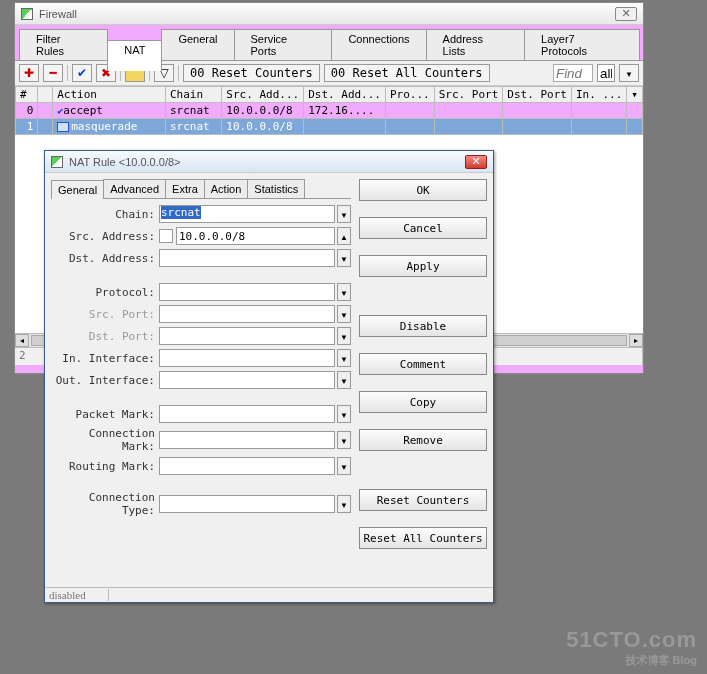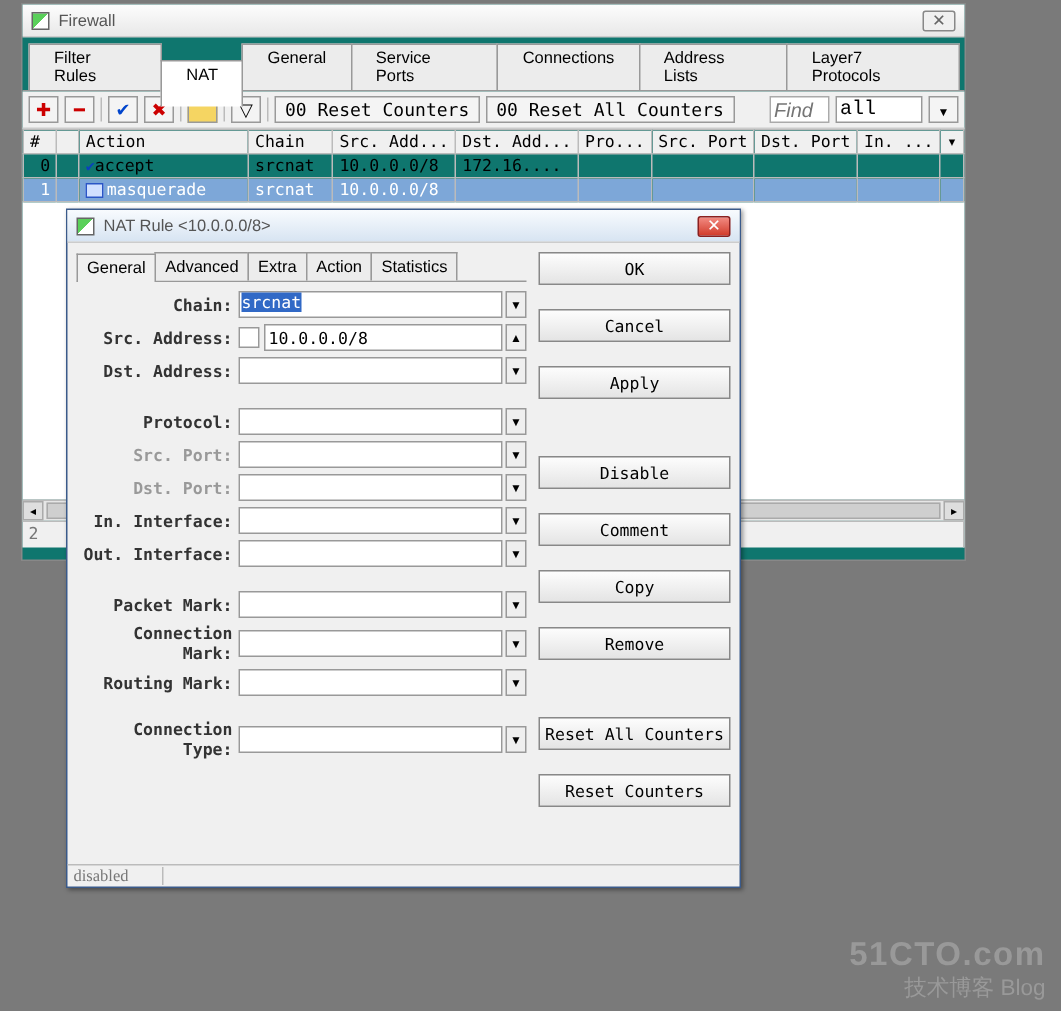--- a/index.html
+++ b/index.html
@@ -7,21 +7,21 @@
   font-family: "Tahoma", "Arial", sans-serif;
   font-size: 11px;
   background: #7a7a7a;
   width: 707px;
   height: 674px;
   position: relative;
   overflow: hidden;
 }
 .window {
   position: absolute;
-  background: #0f766e;
+  background: #f0abfc;
   border: 1px solid #888;
 }
 .titlebar {
   background: linear-gradient(#fdfdfd, #e8e8e8);
   border-bottom: 1px solid #ccc;
   padding: 3px 6px;
   display: flex;
   align-items: center;
   gap: 6px;
   height: 22px;
@@ -88,21 +88,21 @@
 
 .dialog { position: absolute; background: #f0f0f0; border: 1px solid #3a5a8a; box-shadow: 1px 1px 3px rgba(0,0,0,0.4);}
 .dialog .titlebar { background: linear-gradient(#f8fbfe,#d7e4f2); }
 .dlg-body { display:flex; padding: 6px; gap: 8px; }
 .dlg-left { flex:1; }
 .dlg-tabs { display:flex; border-bottom:1px solid #999; }
 .dlg-tab { padding:3px 6px; border:1px solid #999; border-bottom:none; background:#ececec; margin-right:-1px;}
 .dlg-tab.active{ background:#f0f0f0; position:relative; top:1px;}
 .form { padding-top: 6px; }
 .frow { display:flex; align-items:center; margin-bottom: 4px; }
-.frow label { width: 104px; text-align:right; margin-right: 4px; color:#333; font-family:monospace;font-weight:bold; }
+.frow label { width: 104px; text-align:right; margin-right: 4px; color:#333; font-family:monospace; }
 .frow.dim label { color: #999; }
 .frow input.txt {
   flex:1; height:18px; border:1px solid #999; background:#fff; padding:0 2px;
   font-family:monospace; font-size:11px;
 }
 .frow .dd { width:14px; height:18px; border:1px solid #999; background:#efefef; display:flex; align-items:center; justify-content:center; margin-left:2px;}
 .frow .upbtn { width:14px; height:18px; border:1px solid #999; background:#efefef; display:flex; align-items:center; justify-content:center; margin-left:2px;}
 .frow .cbox { width:14px; height:14px; border:1px solid #999; background:#fff; margin-right:3px;}
 .gap { height: 12px; }
 .side-col { display:flex; flex-direction:column; gap:16px; width:128px; }
@@ -110,21 +110,21 @@
   height: 22px; border:1px solid #888; background:linear-gradient(#fdfdfd,#e4e4e4);
   font-family:monospace; font-size:11px;
 }
 .dlg-status { border-top:1px solid #bbb; padding:1px 4px; font-family:Liberation Serif, serif; color:#777; display:flex;}
 .dlg-status span{ border-right:1px solid #bbb; padding-right:4px; min-width:60px; }
 .watermark {
   position:absolute; right:10px; bottom:6px; color:#999; text-align:right;
   font-family: Arial, sans-serif;
 }
 .watermark .big{ font-size:22px; font-weight:bold; letter-spacing:1px;}
-.watermark .small{ font-size:15px;}
+.watermark .small{ font-size:11px;font-weight:bold;}
 .icon-check::before { content:"✔"; color:#0a40c0; font-size:10px; }
 .icon-masq { display:inline-block; width:12px; height:10px; border:1px solid #2a56c6; background:#d0e0ff; margin-right:2px; vertical-align:middle;}
 .arrow::before { content:"▼"; font-size:8px; }
 .uparrow::before { content:"▲"; font-size:8px; }
 .scroll-h { height:14px; background:#e6e6e6; border-top:1px solid #bbb; position:relative;}
 .scroll-h .thumb{ position:absolute; left:16px; right:16px; top:1px; bottom:1px; background:#cfcfcf; border:1px solid #aaa;}
 .scroll-h .arrL, .scroll-h .arrR{ position:absolute; top:0; width:14px; height:100%; background:#dedede; border:1px solid #aaa; display:flex;align-items:center;justify-content:center;font-size:8px;}
 .scroll-h .arrL{left:0;} .scroll-h .arrR{right:0;}
 .sel-text{ background:#3169c6; color:#fff; }
 </style>
@@ -154,21 +154,21 @@
     <div class="tbtn" style="color:#c00;">✖</div>
     <div class="sep"></div>
     <div class="tbtn" style="background:#f5d562;"></div>
     <div class="sep"></div>
     <div class="tbtn">▽</div>
     <div class="sep"></div>
     <div class="tbtn wide">00 Reset Counters</div>
     <div class="tbtn wide">00 Reset All Counters</div>
     <div style="flex:1"></div>
     <input class="find-box" placeholder="Find" style="">
-    <input class="sel" style="width: 58px; font-family: Liberation Mono, monospace;" value="all">
+    <input class="sel" style="width: 18px;" value="all">
     <div class="tbtn">
         <span class="arrow"></span>
       </div>
   </div>
   <table class="table">
     <tbody>
         <tr>
       <th style="width:24px">#</th>
       <th style="width:16px"></th>
       <th style="width:118px">Action</th>
@@ -214,21 +214,21 @@
     <div class="arrL">◂</div>
     <div class="thumb"></div>
     <div class="arrR">▸</div>
   </div>
   <div class="status">
     <div class="status-seg" style="width:200px">2</div>
     <div class="status-seg" style="flex:1"></div>
   </div>
 </div>
 
-<div class="dialog" style="left:44px; top:139px; width:450px;">
+<div class="dialog" style="left:44px; top:150px; width:450px;">
   <div class="titlebar">
     <div class="title-icon"></div>
     <div class="title-text">NAT Rule &lt;10.0.0.0/8&gt;</div>
     <div class="close-x red">✕</div>
   </div>
   <div class="dlg-body">
     <div class="dlg-left">
       <div class="dlg-tabs">
         <div class="dlg-tab active">General</div>
         <div class="dlg-tab">Advanced</div>
@@ -331,22 +331,22 @@
     <div class="side-col">
       <button>OK</button>
       <button>Cancel</button>
       <button>Apply</button>
       <div style="height:6px"></div>
       <button>Disable</button>
       <button>Comment</button>
       <button>Copy</button>
       <button>Remove</button>
       <div style="height:6px"></div>
+      <button>Reset Counters</button>
       <button>Reset All Counters</button>
-      <button>Reset Counters</button>
     </div>
   </div>
   <div class="dlg-status">
     <span>disabled</span>
     <span style="flex:1;border:none"></span>
   </div>
 </div>
 
 <div class="watermark">
   <div class="big">51CTO.com</div>

